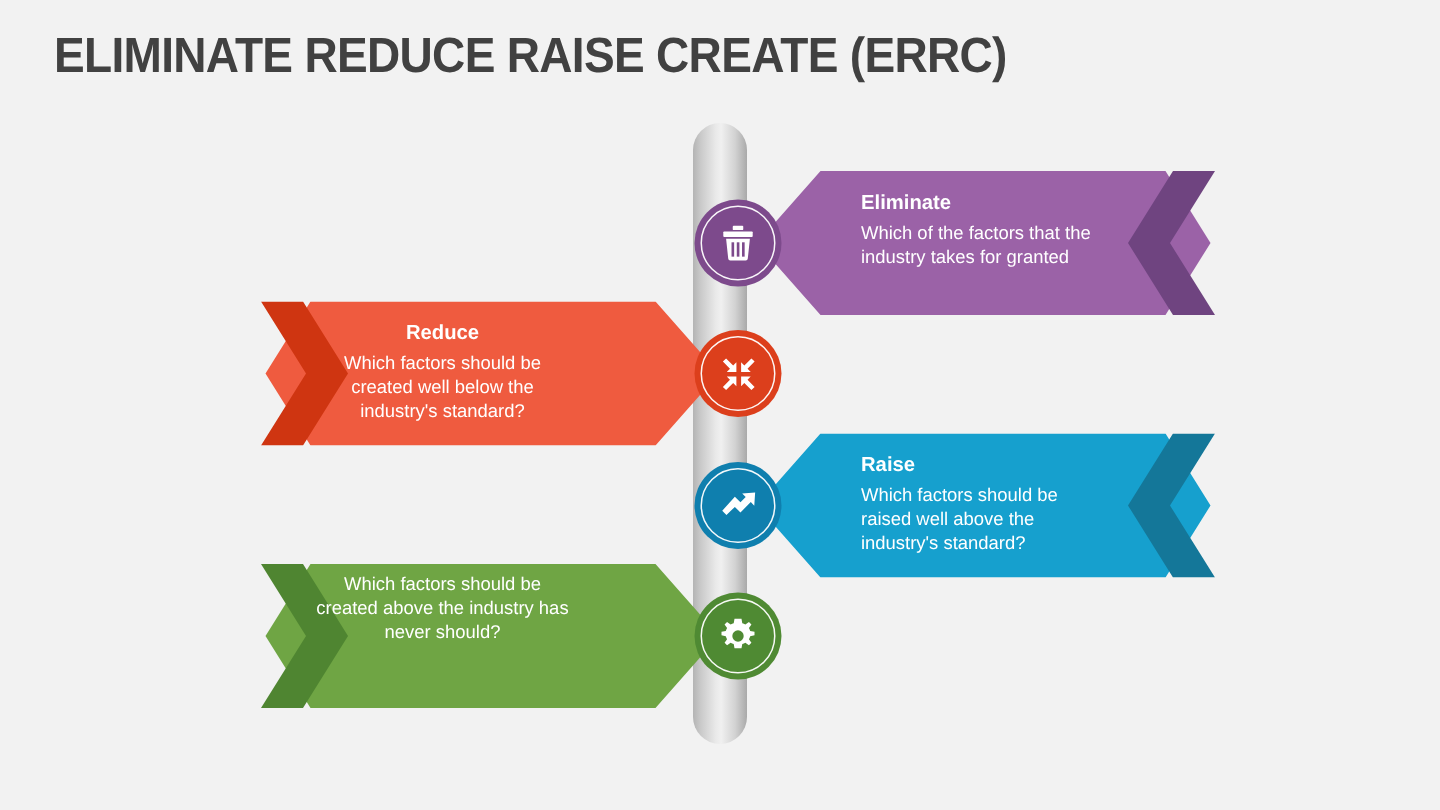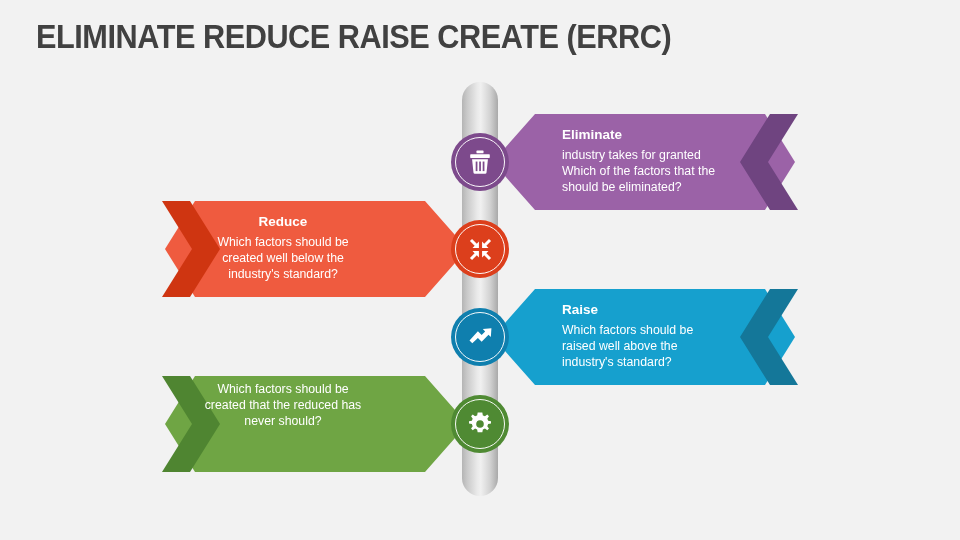--- a/index.html
+++ b/index.html
@@ -28,21 +28,21 @@
   
   .pillar{
     position:absolute;
     left:462px; top:82px;
     width:36px; height:414px;
     border-radius:18px;
     background:linear-gradient(to right,#b4b4b4 0%,#c9c9c9 14%,#e9e9e9 42%,#f0f0f0 52%,#d2d2d2 78%,#a9a9a9 100%);
   }
 
   
-  .row{position:absolute;left:0;width:820px;height:96px;}
+  .row{position:absolute;left:12px;width:820px;height:96px;}
   .row .banner-wrap{position:absolute;top:0;left:0;width:960px;height:96px;}
   .banner-svg{position:absolute;left:0;top:0;}
 
   
   .txt{position:absolute;top:0;width:230px;}
   .txt.right-side{left:562px;text-align:left;}
   .txt.left-side{left:168px;text-align:center;}
   .hd{
     font-size:13.5px;font-weight:bold;color:#ffffff;
     line-height:15px;margin-top:13px;
@@ -81,23 +81,22 @@
 
   <div class="row" style="top:114px;">
     <div class="banner-wrap">
       <svg class="banner-svg" width="960" height="96" viewBox="0 0 960 96">
         <path d="M535 0 L765 0 L795 48 L765 96 L535 96 L505 62 L478 62 L478 34 L505 34 Z" fill="#9b62a7"></path>
         <path d="M770 0 L798 0 L768 48 L798 96 L770 96 L740 48 Z" fill="#6f4480"></path>
       </svg>
       <div class="txt right-side">
         <div class="hd">Eliminate</div>
         <div class="bd">
+          <div>Which of the factors that the</div>
           <div>industry takes for granted</div>
-          <div>Which of the factors that the</div>
-          <div>should be eliminated?</div>
         </div>
       </div>
     </div>
     <div class="circle" style="top:19px;background:#7d4a8c;">
       <div class="ring"></div>
       <div class="glyph">
         <svg width="28" height="28" viewBox="0 0 24 24" fill="#ffffff">
           <rect x="9" y="2.2" width="6" height="2.4" rx="0.5"></rect>
           <rect x="3.6" y="5.4" width="16.8" height="3.1" rx="0.5"></rect>
           <path d="M5.2 9.6 h13.6 l-1.2 11.3 a1.2 1.2 0 0 1 -1.2 1.1 h-8.8 a1.2 1.2 0 0 1 -1.2 -1.1 Z"></path>
@@ -164,21 +163,21 @@
 
   <div class="row" style="top:376px;">
     <div class="banner-wrap">
       <svg class="banner-svg" width="960" height="96" viewBox="0 0 960 96">
         <path d="M425 0 L195 0 L165 48 L195 96 L425 96 L455 62 L482 62 L482 34 L455 34 Z" fill="#6fa544"></path>
         <path d="M190 0 L162 0 L192 48 L162 96 L190 96 L220 48 Z" fill="#4f8531"></path>
       </svg>
       <div class="txt left-side">
         <div class="bd">
           <div>Which factors should be</div>
-          <div>created that the reduced has</div>
+          <div>created above the industry has</div>
           <div>never should?</div>
         </div>
       </div>
     </div>
     <div class="circle" style="top:19px;background:#4f8a33;">
       <div class="ring"></div>
       <div class="glyph">
         <svg width="28" height="28" viewBox="0 0 24 24" fill="#ffffff">
           <path d="M12 2.2 l2.0 0 0.45 2.45 a7.8 7.8 0 0 1 1.75 0.73 l2.05 -1.42 1.42 1.42 -1.42 2.05 a7.8 7.8 0 0 1 0.73 1.75 l2.45 0.45 0 2.0 -2.45 0.45 a7.8 7.8 0 0 1 -0.73 1.75 l1.42 2.05 -1.42 1.42 -2.05 -1.42 a7.8 7.8 0 0 1 -1.75 0.73 l-0.45 2.45 -2.0 0 -2.0 0 -0.45 -2.45 a7.8 7.8 0 0 1 -1.75 -0.73 l-2.05 1.42 -1.42 -1.42 1.42 -2.05 a7.8 7.8 0 0 1 -0.73 -1.75 l-2.45 -0.45 0 -2.0 2.45 -0.45 a7.8 7.8 0 0 1 0.73 -1.75 l-1.42 -2.05 1.42 -1.42 2.05 1.42 a7.8 7.8 0 0 1 1.75 -0.73 l0.45 -2.45 Z"></path>
           <circle cx="12" cy="12" r="3.25" fill="#4f8a33"></circle>

